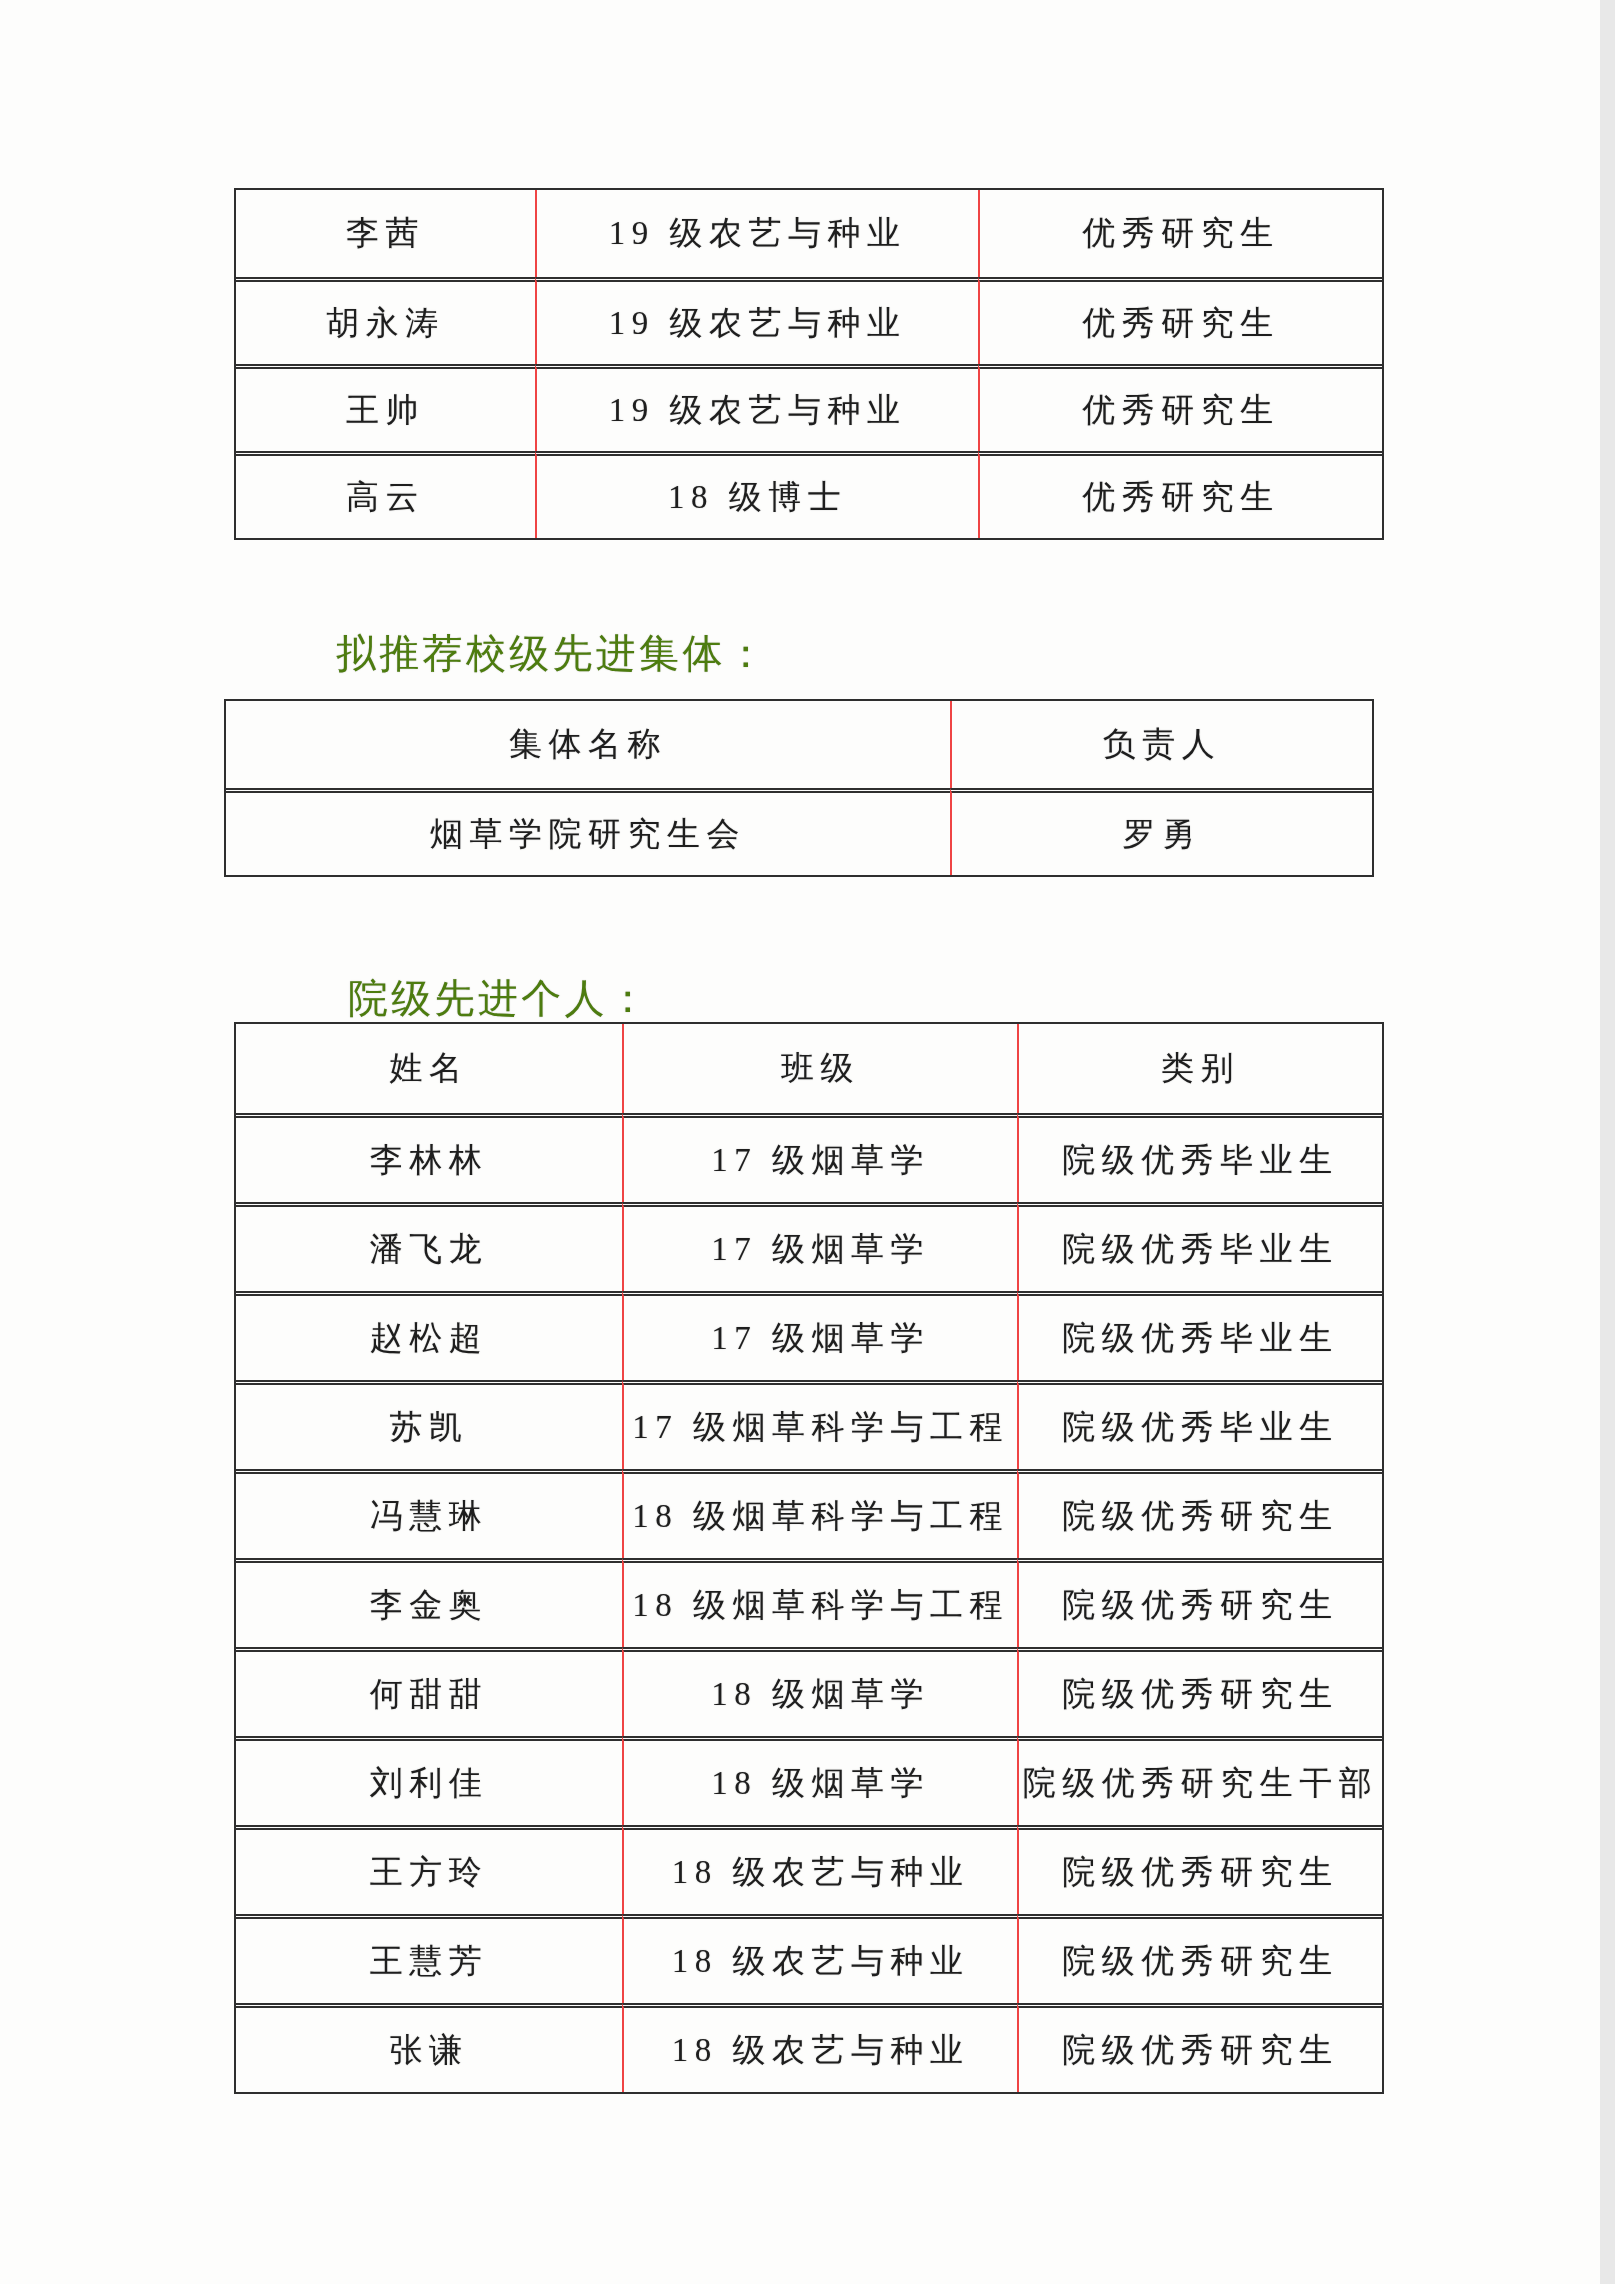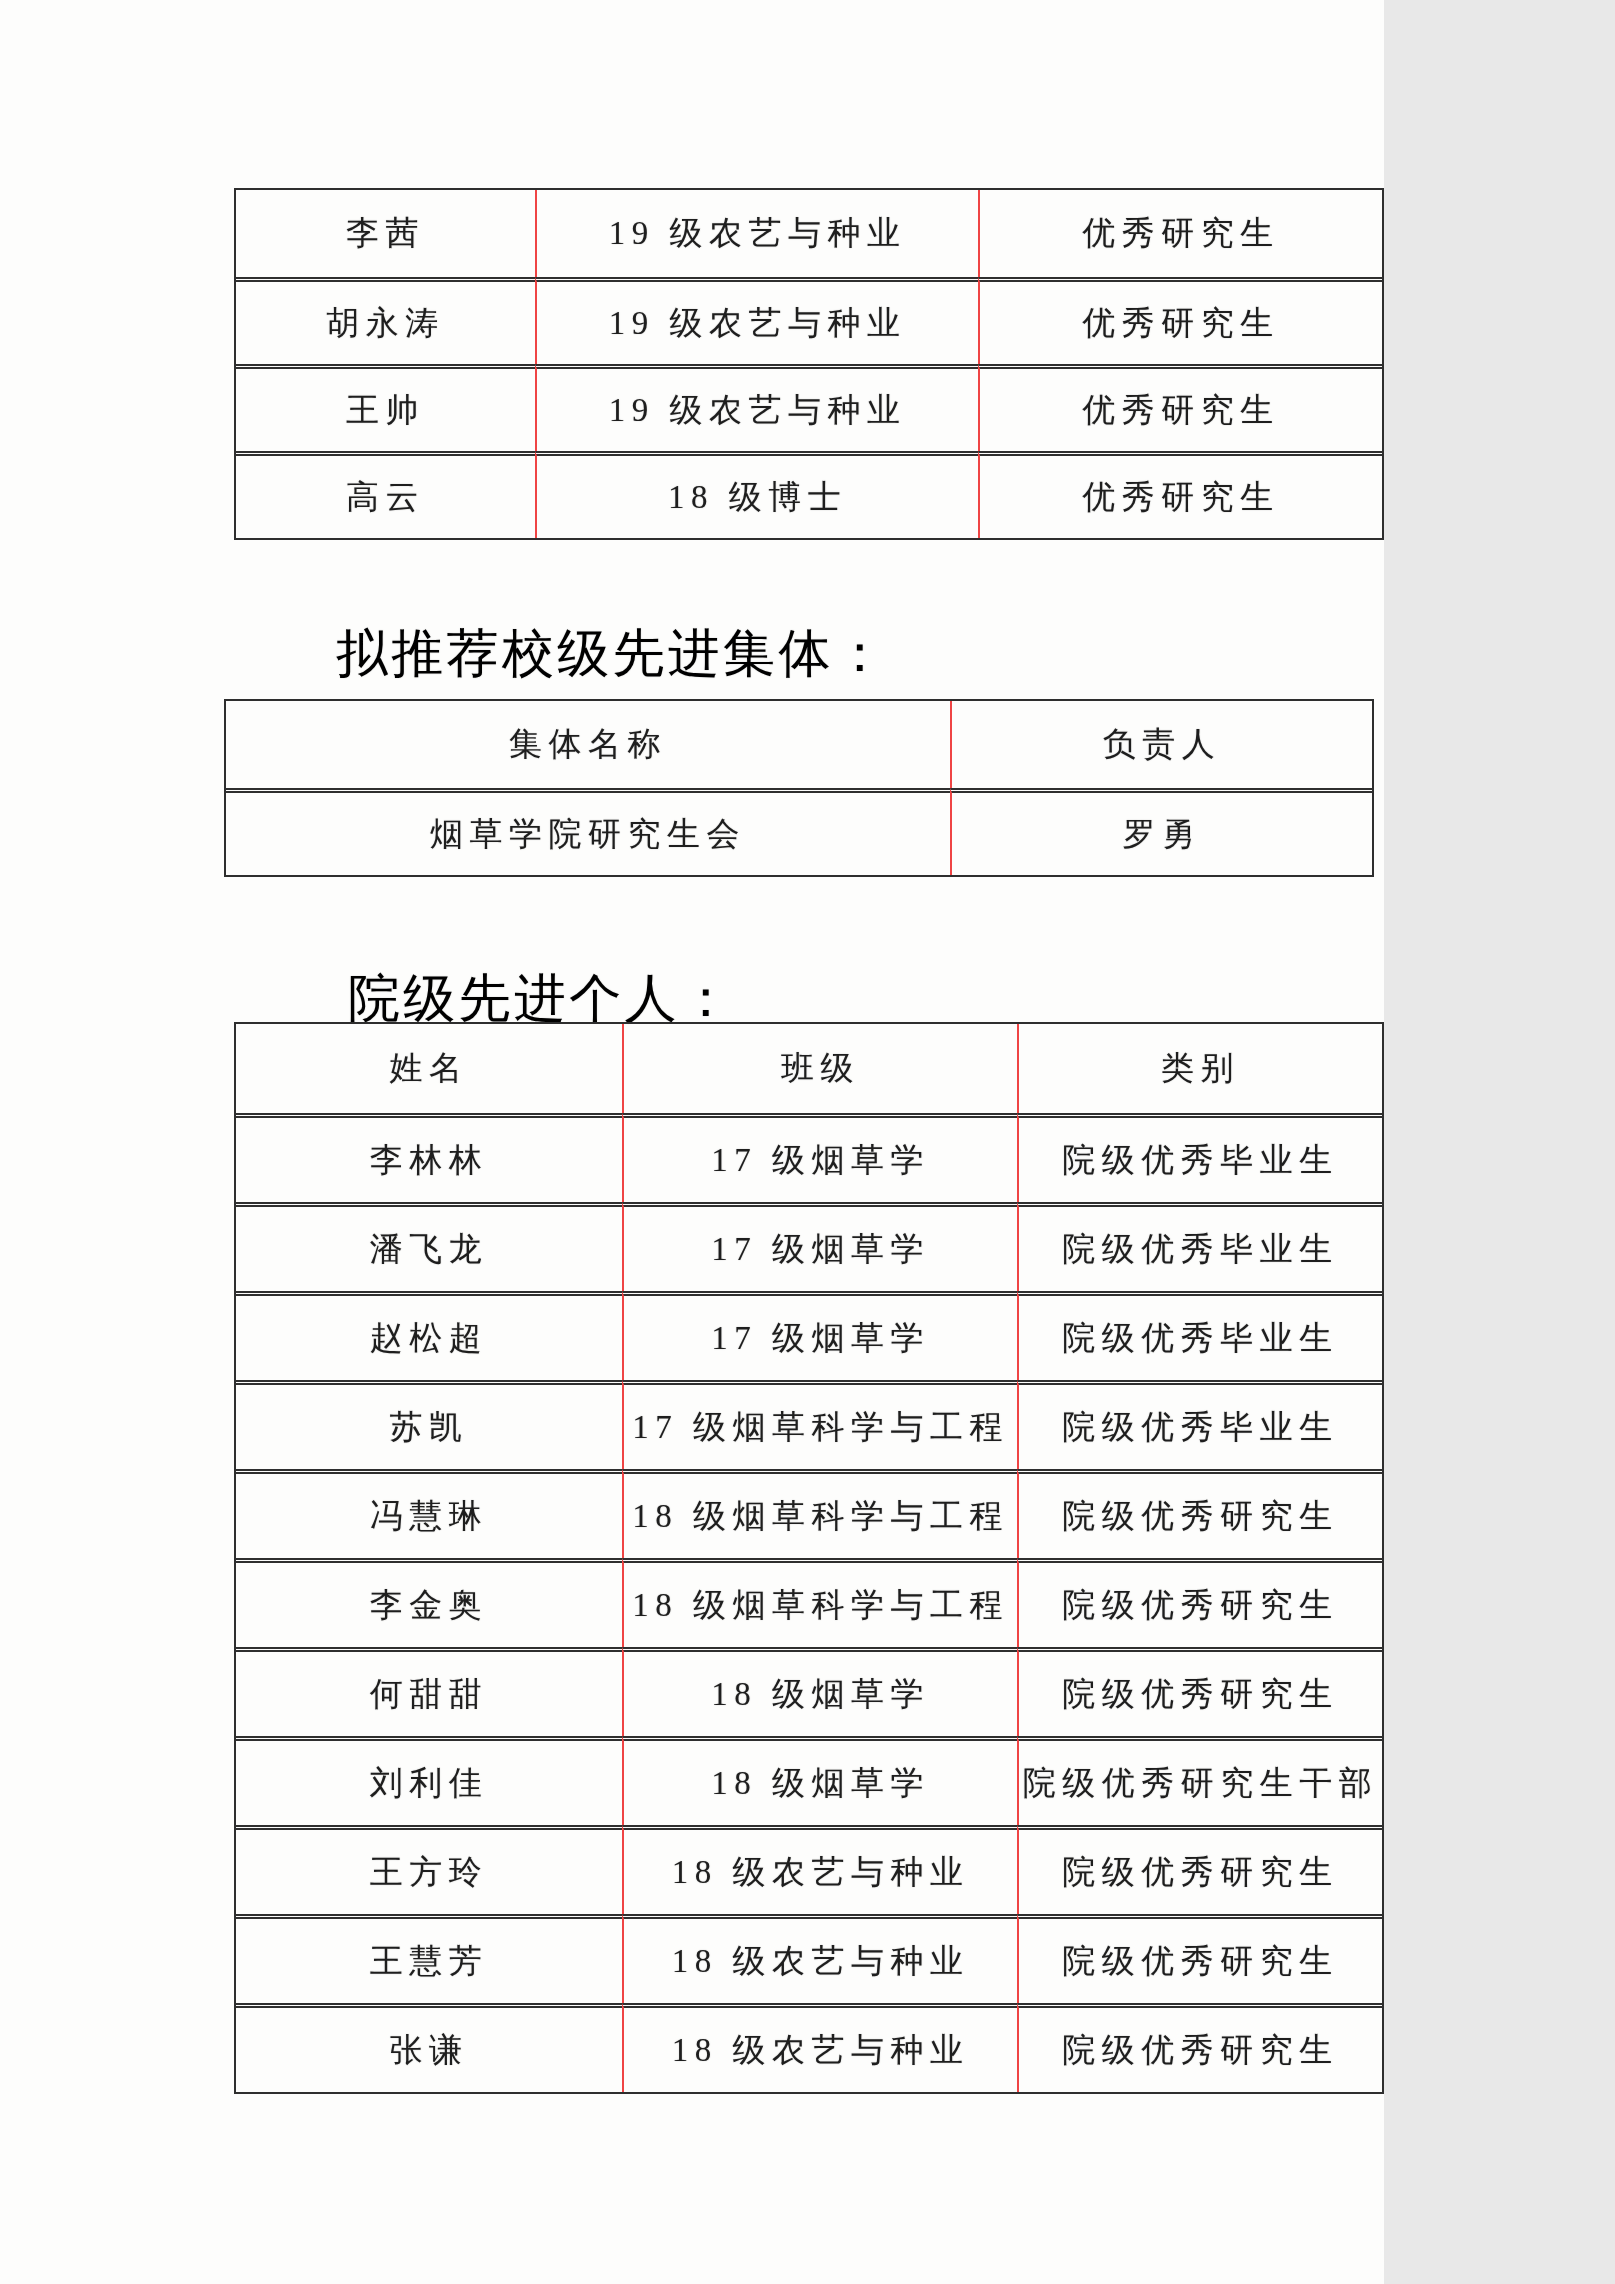--- a/index.html
+++ b/index.html
@@ -1,33 +1,33 @@
 <!DOCTYPE html>
 <html style="font-size:10.4px"><head>
 <meta charset="utf-8">
 <style>
   html,body{margin:0;padding:0;background:#e8e8e8;}
   .page{
     position:relative;
-    width:1384px;height:2284px;
+    width:1600px;height:2284px;
     background:#fdfdfc;
     overflow:hidden;
     font-family:"Liberation Serif","DejaVu Serif",serif;
     color:#1e1e1e;
   }
   .scan-edge{
     position:absolute;top:0;bottom:0;left:1602px;width:2px;
     background:#c6c6c6;
   }
   .heading{
     position:absolute;
-    font-size:52px;
+    font-size:40px;
     line-height:55px;
     letter-spacing:3.3px;
-    color:#000000;
+    color:#4d7c0f;
     white-space:nowrap;
     text-shadow:0 0 1.3px rgba(30,30,30,.28);
   }
   .h1{left:336px;top:626px;}
   .h2{left:348px;top:971px;}
   .doc-table{
     position:absolute;
     display:grid;
     border:2px solid #2e2e2e;
     box-sizing:content-box;

